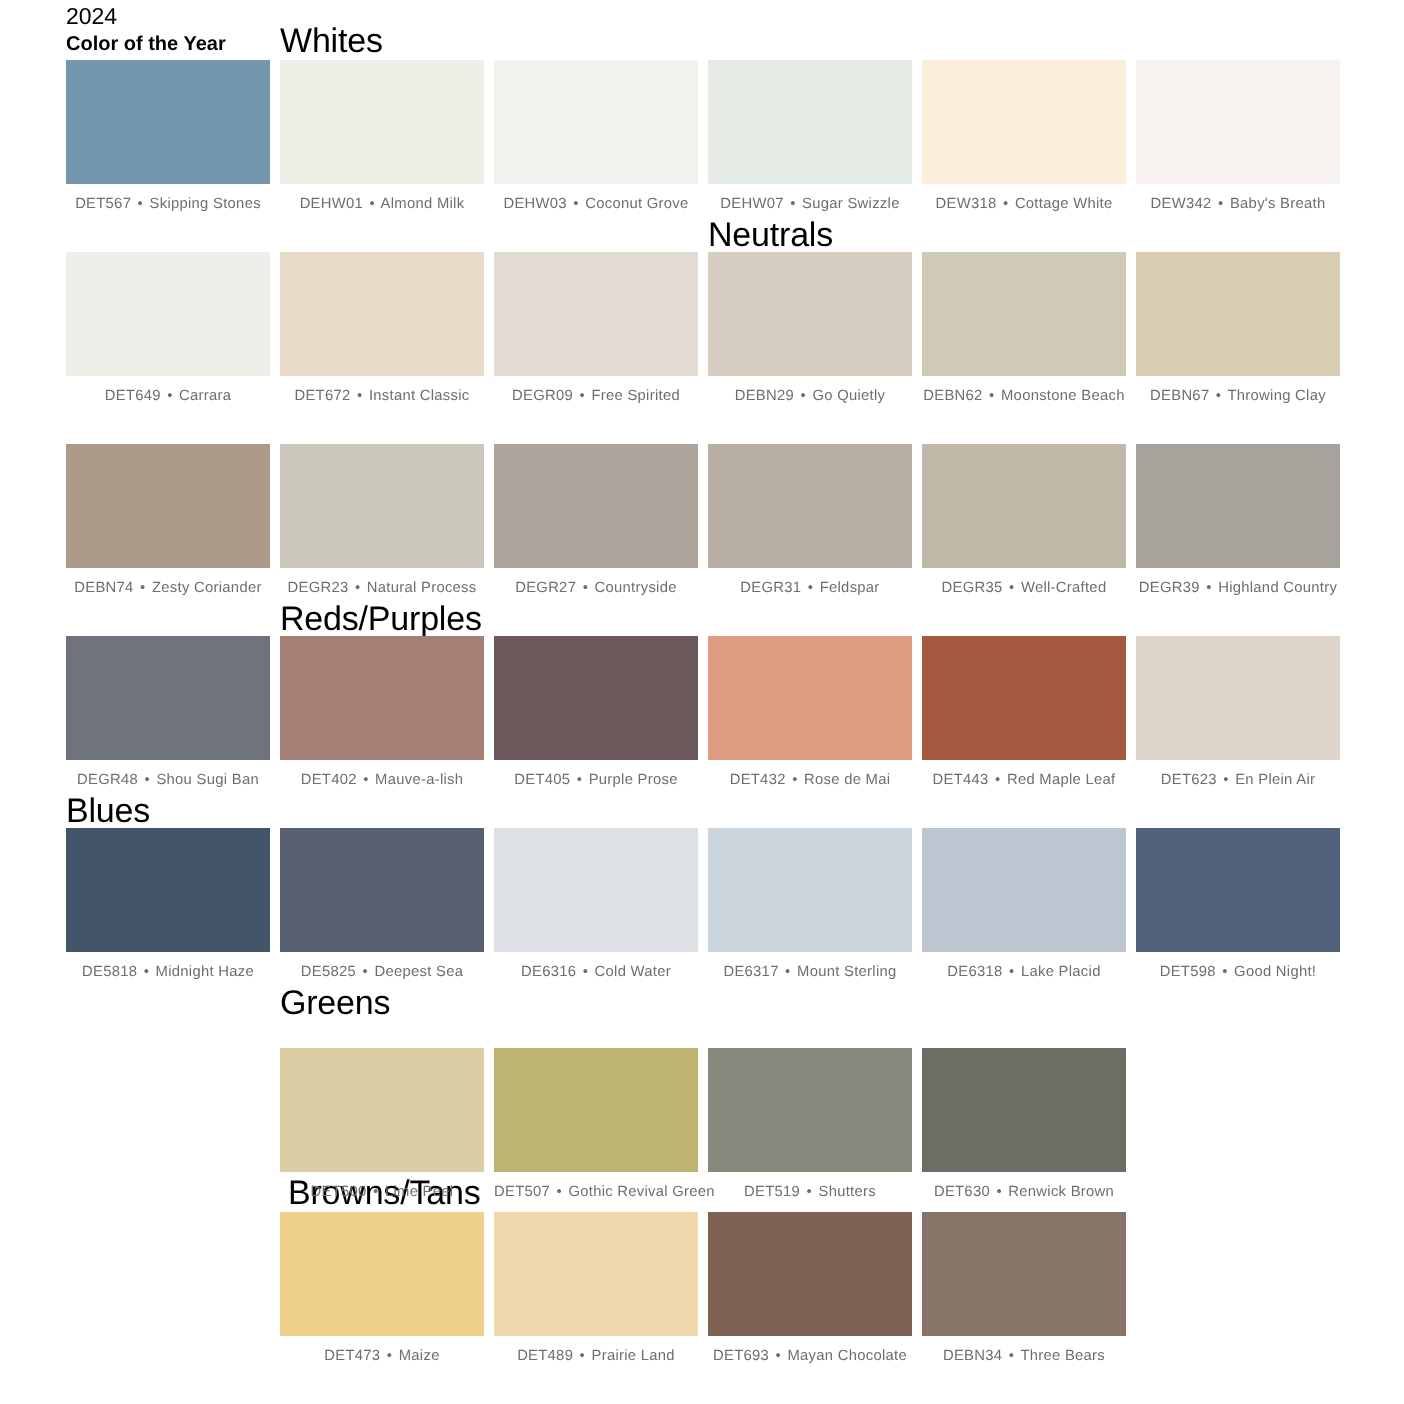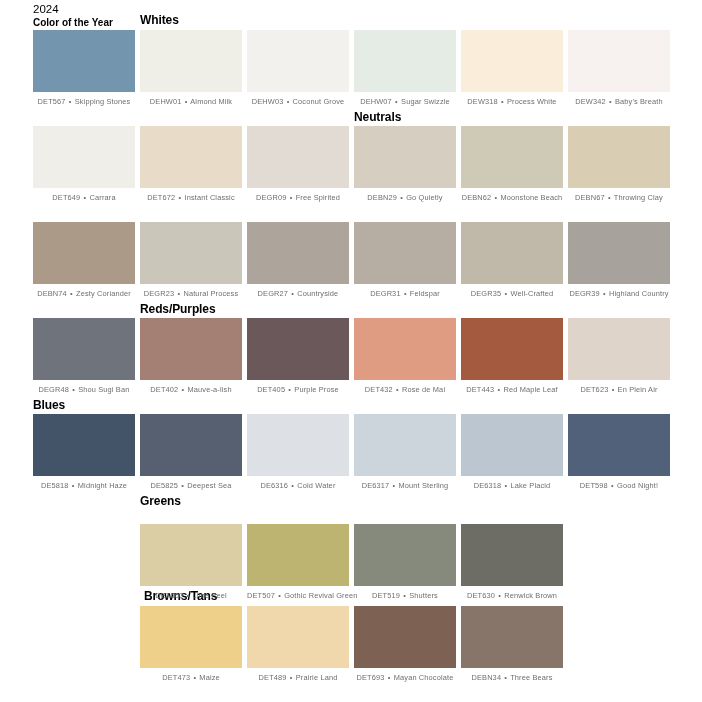--- a/index.html
+++ b/index.html
@@ -56,22 +56,22 @@
   }
   .caption .code { }
   .caption .dot {
     font-size: 7.4px;
     padding: 0 1px;
   }
 
   
   .group-title {
     position: absolute;
-    font-size: 12px;
-    font-weight: bold;
+    font-size: 17px;
+    font-weight: normal;
     color: #000000;
     letter-spacing: -0.1px;
     line-height: 13px;
   }
 
   
   .year-block {
     position: absolute;
     left: 33px;
     top: 3px;
@@ -121,21 +121,21 @@
         <div class="cell col2">
           <div class="swatch" style="background: rgb(242, 241, 238);"></div>
           <div class="caption"><span class="code">DEHW03</span> <span class="dot">•</span> <span class="name">Coconut Grove</span></div>
         </div>
         <div class="cell col3">
           <div class="swatch" style="background: rgb(229, 236, 230);"></div>
           <div class="caption"><span class="code">DEHW07</span> <span class="dot">•</span> <span class="name">Sugar Swizzle</span></div>
         </div>
         <div class="cell col4">
           <div class="swatch" style="background: rgb(250, 238, 218);"></div>
-          <div class="caption"><span class="code">DEW318</span> <span class="dot">•</span> <span class="name">Process White</span></div>
+          <div class="caption"><span class="code">DEW318</span> <span class="dot">•</span> <span class="name">Cottage White</span></div>
         </div>
         <div class="cell col5">
           <div class="swatch" style="background: rgb(247, 241, 240);"></div>
           <div class="caption"><span class="code">DEW342</span> <span class="dot">•</span> <span class="name">Baby's Breath</span></div>
         </div>
       </div>
       <div class="row" style="top: 126px;">
         <div class="cell col0">
           <div class="swatch" style="background: rgb(240, 238, 233);"></div>
           <div class="caption"><span class="code">DET649</span> <span class="dot">•</span> <span class="name">Carrara</span></div>

